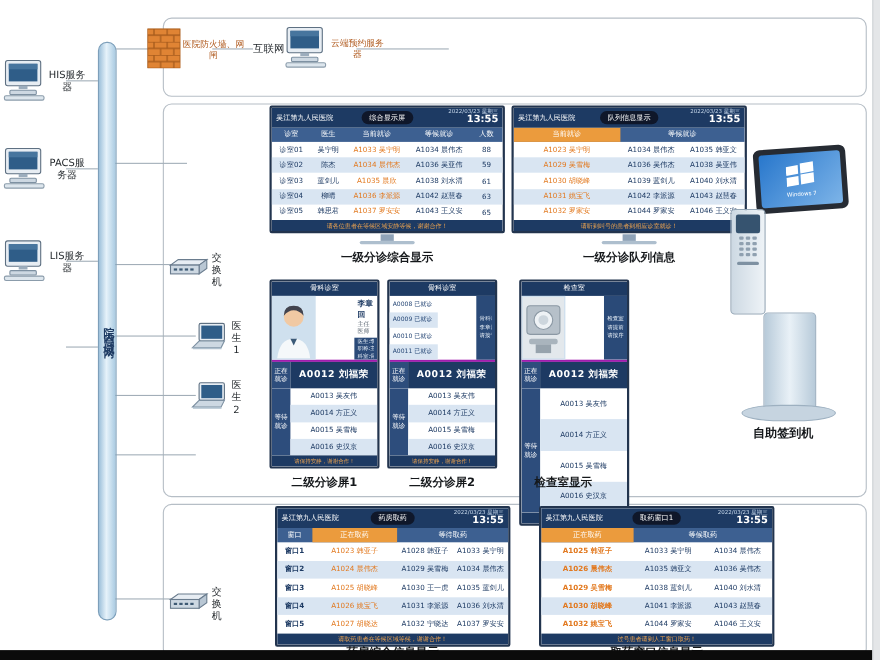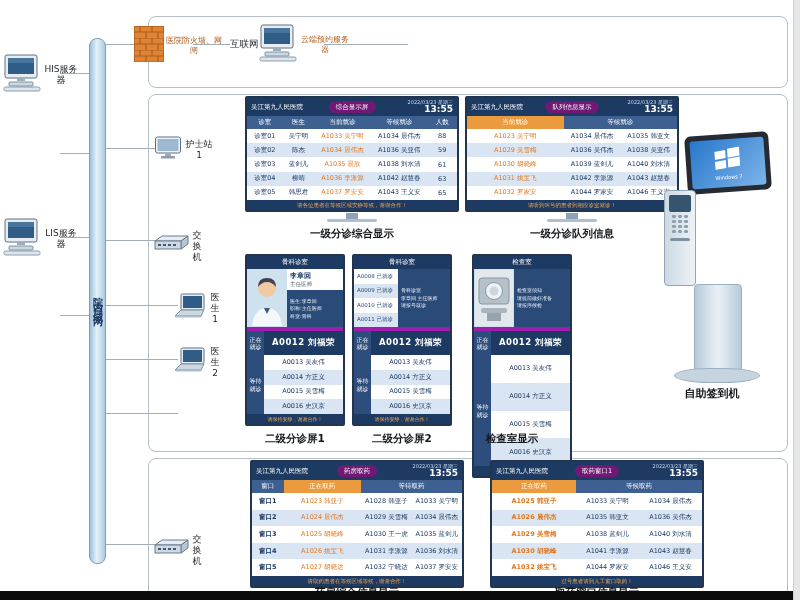--- a/index.html
+++ b/index.html
@@ -15,21 +15,21 @@
   .node-label{font-size:9px;color:#1f2428;line-height:1.2;text-align:center;}
   .olabel{font-size:8px;color:#b05a1e;}
   .narrow{width:40px;}
   .inet{position:absolute;font-size:9.5px;color:#23282d;}
 
   .screen{position:absolute;display:flex;flex-direction:column;background:#fff;border:2px solid #22344e;
           border-radius:2px;overflow:hidden;box-sizing:border-box;}
   .screen-head{height:18px;min-height:18px;background:#1d3a63;color:#fff;display:flex;align-items:center;
                justify-content:space-between;padding:0 4px;position:relative;}
   .head-title{font-size:6.5px;white-space:nowrap;}
-  .head-badge{position:absolute;left:50%;top:50%;transform:translate(-50%,-50%);background:#701a75;color:#fff;
+  .head-badge{position:absolute;left:50%;top:50%;transform:translate(-50%,-50%);background:#0f172a;color:#fff;
               font-size:6.5px;padding:1.5px 7px;border-radius:7px;white-space:nowrap;}
   .head-time{display:flex;flex-direction:column;align-items:flex-end;line-height:1;}
   .head-date{font-size:5px;color:#c9daed;}
   .head-clock{font-size:9px;font-weight:bold;}
   .tbl-head{height:13px;min-height:13px;background:#3d6091;color:#fff;display:flex;align-items:center;
             font-size:6.5px;}
   .tbl-body{flex:1;display:flex;flex-direction:column;}
   .t-row,.q-row{flex:1;display:flex;align-items:center;font-size:6.5px;color:#1d3a63;}
   .t-row.alt,.q-row.alt,.sm-wrow.alt,.sm-lrow.alt{background:#d9e5f2;}
   .cell{display:flex;align-items:center;justify-content:center;height:100%;overflow:hidden;white-space:nowrap;}
@@ -42,21 +42,21 @@
   .gcur{color:#e2791f;font-weight:bold;}
   .screen-marquee{height:10px;min-height:10px;background:#1d3a63;color:#f2a64f;font-size:5.5px;display:flex;
                   align-items:center;justify-content:center;white-space:nowrap;overflow:hidden;}
   .stand{position:absolute;width:70px;}
   .stand::before{content:"";display:block;width:12px;height:6px;background:#8fa3b8;margin:0 auto;}
   .stand::after{content:"";display:block;width:50px;height:3px;background:#aebfce;margin:0 auto;border-radius:2px;}
   .caption{position:absolute;font-size:10.5px;font-weight:bold;color:#15181b;text-align:center;}
 
   .small-head{height:13px;min-height:13px;background:#1d3a63;color:#fff;font-size:6.5px;display:flex;
               align-items:center;justify-content:center;}
-  .sm-top{height:58px;min-height:58px;display:flex;border-bottom:4px solid #a21caf;}
+  .sm-top{height:58px;min-height:58px;display:flex;border-bottom:2px solid #a21caf;gap:35px;}
   .sm-photo{width:40px;min-width:40px;background:#cfe0ee;display:flex;align-items:center;justify-content:center;overflow:hidden;}
   .sm-info{flex:1;display:flex;flex-direction:column;overflow:hidden;}
   .sm-name{font-size:7px;font-weight:bold;color:#1d3a63;padding:2px 3px 0;}
   .sm-title{font-size:5.5px;color:#55616d;padding:0 3px 2px;}
   .sm-panel{flex:1;background:#2a4a78;color:#e9f1f9;font-size:5px;display:flex;flex-direction:column;
             justify-content:center;gap:1px;padding:1px 3px;overflow:hidden;}
   .sm-line{line-height:1.3;white-space:nowrap;overflow:hidden;}
   .sm-list{width:44px;min-width:44px;display:flex;flex-direction:column;font-size:5.5px;color:#2a4a78;}
   .sm-lrow{flex:1;display:flex;align-items:center;padding-left:3px;white-space:nowrap;overflow:hidden;}
   .sm-current{height:24px;min-height:24px;display:flex;}
@@ -122,20 +122,31 @@
     <span><svg width="40" height="38" viewBox="0 0 40 38">
           <rect x="3" y="1" width="32" height="23" rx="2" fill="#e7edf3" stroke="#5e7082"></rect>
           <rect x="6" y="4" width="26" height="16" fill="#2f5d88"></rect>
           <rect x="6" y="4" width="26" height="5" fill="#47759e"></rect>
           <rect x="15" y="24" width="8" height="3" fill="#9cadbd"></rect>
           <rect x="7" y="28" width="24" height="4" rx="1" fill="#cdd8e2" stroke="#7e91a2"></rect>
           <rect x="2" y="33" width="36" height="4" rx="1.5" fill="#dde6ed" stroke="#8b9cab"></rect>
         </svg></span>
     <span class="node-label">HIS服务器</span>
   </div>
+  <div class="node" style="left:2px;top:134px;width:76px">
+    <span><svg width="40" height="38" viewBox="0 0 40 38">
+          <rect x="3" y="1" width="32" height="23" rx="2" fill="#e7edf3" stroke="#5e7082"></rect>
+          <rect x="6" y="4" width="26" height="16" fill="#2f5d88"></rect>
+          <rect x="6" y="4" width="26" height="5" fill="#47759e"></rect>
+          <rect x="15" y="24" width="8" height="3" fill="#9cadbd"></rect>
+          <rect x="7" y="28" width="24" height="4" rx="1" fill="#cdd8e2" stroke="#7e91a2"></rect>
+          <rect x="2" y="33" width="36" height="4" rx="1.5" fill="#dde6ed" stroke="#8b9cab"></rect>
+        </svg></span>
+    <span class="node-label">PACS服务器</span>
+  </div>
   <div class="node" style="left:2px;top:218px;width:76px">
     <span><svg width="40" height="38" viewBox="0 0 40 38">
           <rect x="3" y="1" width="32" height="23" rx="2" fill="#e7edf3" stroke="#5e7082"></rect>
           <rect x="6" y="4" width="26" height="16" fill="#2f5d88"></rect>
           <rect x="6" y="4" width="26" height="5" fill="#47759e"></rect>
           <rect x="15" y="24" width="8" height="3" fill="#9cadbd"></rect>
           <rect x="7" y="28" width="24" height="4" rx="1" fill="#cdd8e2" stroke="#7e91a2"></rect>
           <rect x="2" y="33" width="36" height="4" rx="1.5" fill="#dde6ed" stroke="#8b9cab"></rect>
         </svg></span>
     <span class="node-label">LIS服务器</span>
@@ -159,29 +170,20 @@
           <rect x="3" y="1" width="32" height="23" rx="2" fill="#e7edf3" stroke="#5e7082"></rect>
           <rect x="6" y="4" width="26" height="16" fill="#2f5d88"></rect>
           <rect x="6" y="4" width="26" height="5" fill="#47759e"></rect>
           <rect x="15" y="24" width="8" height="3" fill="#9cadbd"></rect>
           <rect x="7" y="28" width="24" height="4" rx="1" fill="#cdd8e2" stroke="#7e91a2"></rect>
           <rect x="2" y="33" width="36" height="4" rx="1.5" fill="#dde6ed" stroke="#8b9cab"></rect>
         </svg></span>
     <span class="node-label olabel">云端预约服务器</span>
   </div>
 
-  <div class="node" style="left:154px;top:136px;width:60px">
-    <span><svg width="28" height="24" viewBox="0 0 28 24">
-          <rect x="1.5" y="1" width="25" height="16" rx="2" fill="#eef3f7" stroke="#5e7082"></rect>
-          <rect x="3.5" y="3" width="21" height="12" fill="#9db9d0"></rect>
-          <rect x="11" y="17" width="6" height="3" fill="#9cadbd"></rect>
-          <rect x="7" y="20" width="14" height="2.5" rx="1" fill="#8b9cab"></rect>
-        </svg></span>
-    <span class="node-label">护士站1</span>
-  </div>
   <div class="node" style="left:150px;top:230px;width:52px">
     <span><svg width="40" height="20" viewBox="0 0 40 20">
           <path d="M5 7 L12 2 H38 L31 7 Z" fill="#e7edf3" stroke="#6a7c8e"></path>
           <path d="M31 7 L38 2 V10 L31 15 Z" fill="#b9c7d4" stroke="#6a7c8e"></path>
           <rect x="5" y="7" width="26" height="8" fill="#cdd8e2" stroke="#6a7c8e"></rect>
           <g fill="#3e5a74">
             <rect x="8" y="10" width="3" height="2"></rect>
             <rect x="13" y="10" width="3" height="2"></rect>
             <rect x="18" y="10" width="3" height="2"></rect>
             <rect x="23" y="10" width="3" height="2"></rect>

